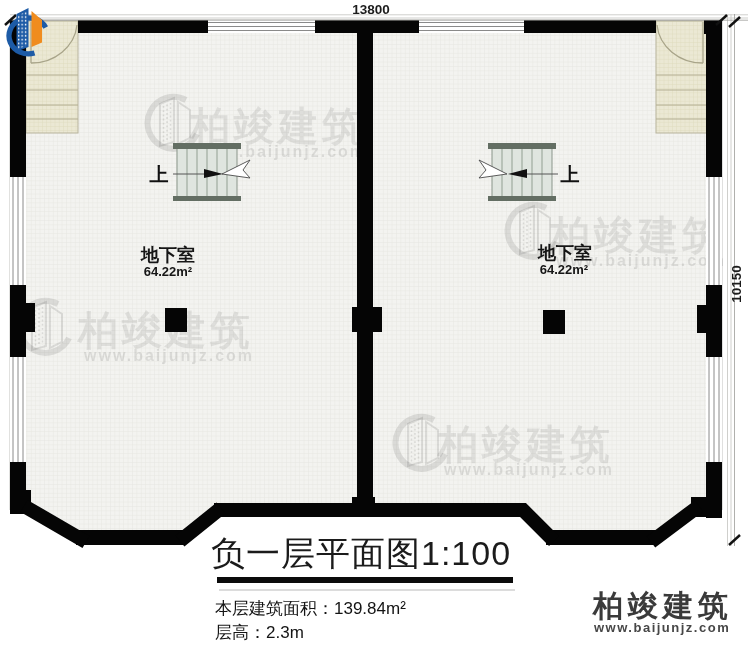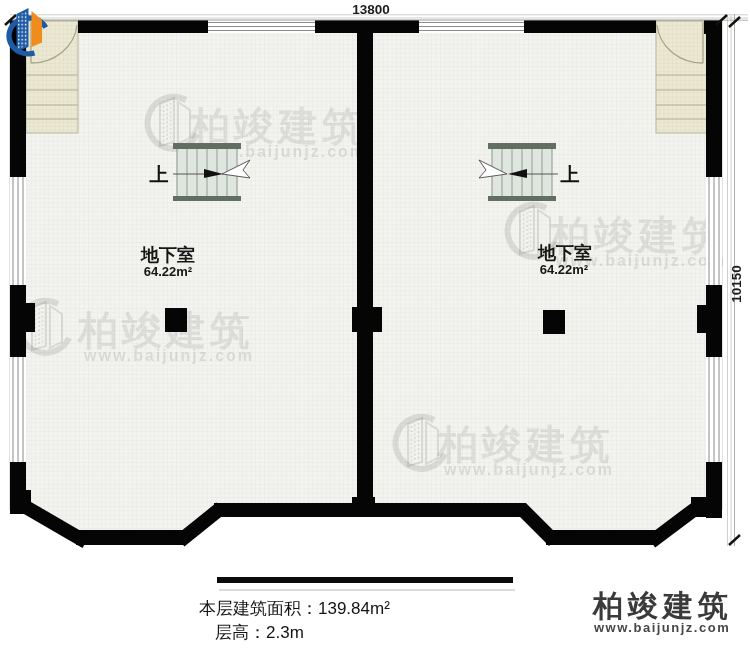--- a/index.html
+++ b/index.html
@@ -7,21 +7,21 @@
     position:relative;width:750px;height:654px;background:#ffffff;overflow:hidden;
     font-family:"Liberation Sans","DejaVu Sans",sans-serif;
   }
   .stage svg{position:absolute;left:0;top:0;}
   .abs{position:absolute;}
   .page-title{
     left:211px;top:531px;font-size:34px;color:#1b1b1b;letter-spacing:1px;white-space:nowrap;
   }
   .title-underline{left:217px;top:577px;width:296px;height:6px;background:#0b0b0b;}
   .title-underline-shadow{left:219px;top:589px;width:296px;height:2px;background:#dcdcdc;}
-  .area-line{left:199px;top:597px;font-size:17px;color:#141414;white-space:nowrap;}
+  .area-line{left:215px;top:597px;font-size:17px;color:#141414;white-space:nowrap;}
   .height-line{left:215px;top:621px;font-size:17px;color:#141414;white-space:nowrap;}
   .logo-brand{left:593px;top:586px;font-size:30px;font-weight:bold;color:#3a3a3a;letter-spacing:5px;white-space:nowrap;}
   .logo-url{left:594px;top:620px;font-size:13px;font-weight:bold;color:#474747;letter-spacing:1.5px;white-space:nowrap;}
   .logo-icon{left:545px;top:584px;}
   text{font-family:"Liberation Sans","DejaVu Sans",sans-serif;}
   .wm{color:rgba(0,0,0,0.10);}
 </style>
 </head>
 <body>
 
@@ -178,20 +178,21 @@
     </g>
 
     <g fill="#161616">
       <text x="168" y="261" font-size="18" font-weight="bold" text-anchor="middle">地下室</text>
       <text x="168" y="276" font-size="13" font-weight="bold" text-anchor="middle">64.22m²</text>
       <text x="565" y="259" font-size="18" font-weight="bold" text-anchor="middle">地下室</text>
       <text x="564" y="274" font-size="13" font-weight="bold" text-anchor="middle">64.22m²</text>
     </g>
   </svg>
 
+  <div class="abs page-title">负一层平面图1:100</div>
   <div class="abs title-underline"></div>
   <div class="abs title-underline-shadow"></div>
   <div class="abs area-line">本层建筑面积：139.84m²</div>
   <div class="abs height-line">层高：2.3m</div>
 
   <svg class="abs logo-icon" width="48" height="58" viewBox="0 0 64 76" style="height:58px;width:48px;">
     <defs>
       <pattern id="logoDots" width="4.6" height="5" patternUnits="userSpaceOnUse">
         <rect x="1" y="1" width="1.8" height="2.2" fill="#ffffff"></rect>
       </pattern>

